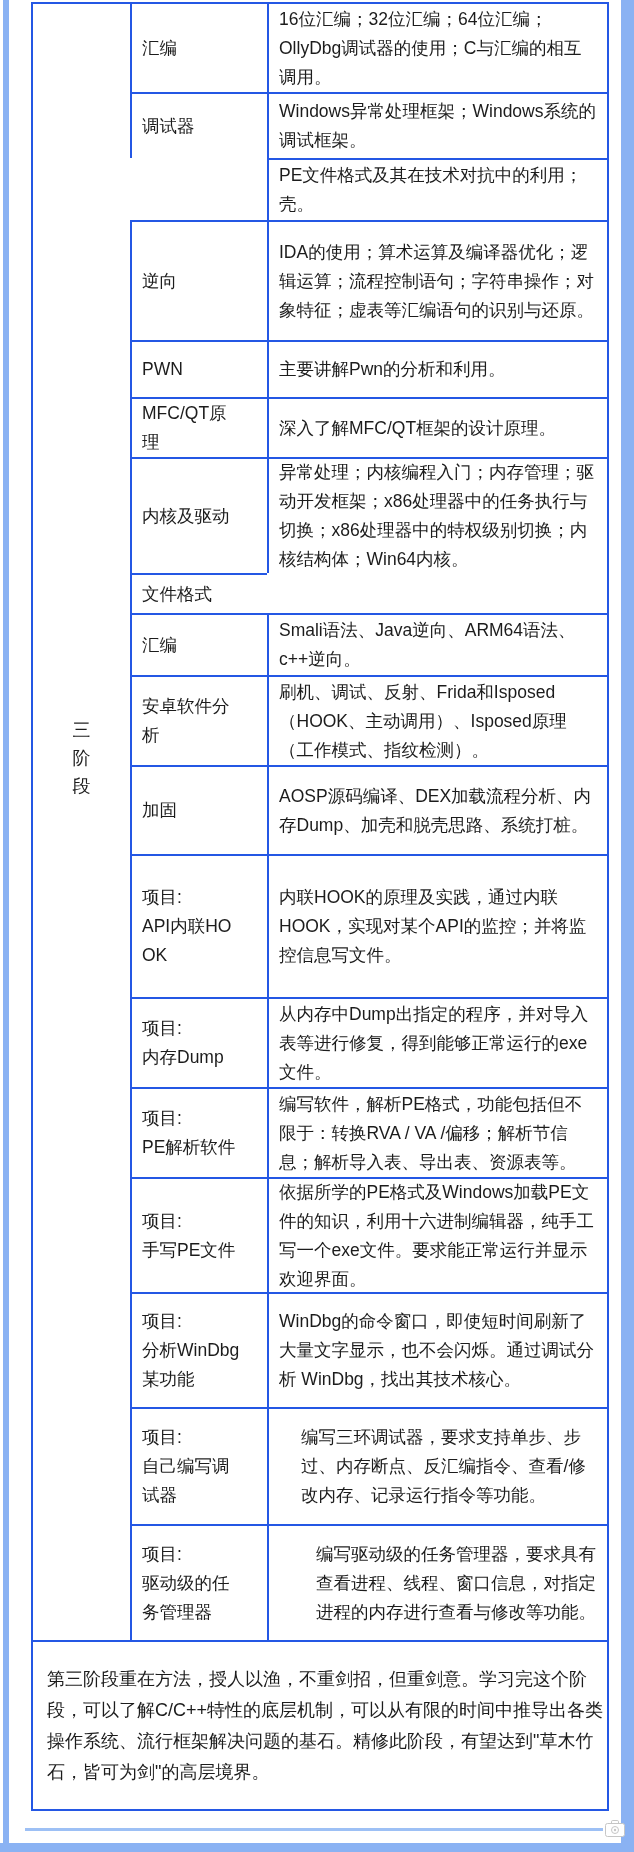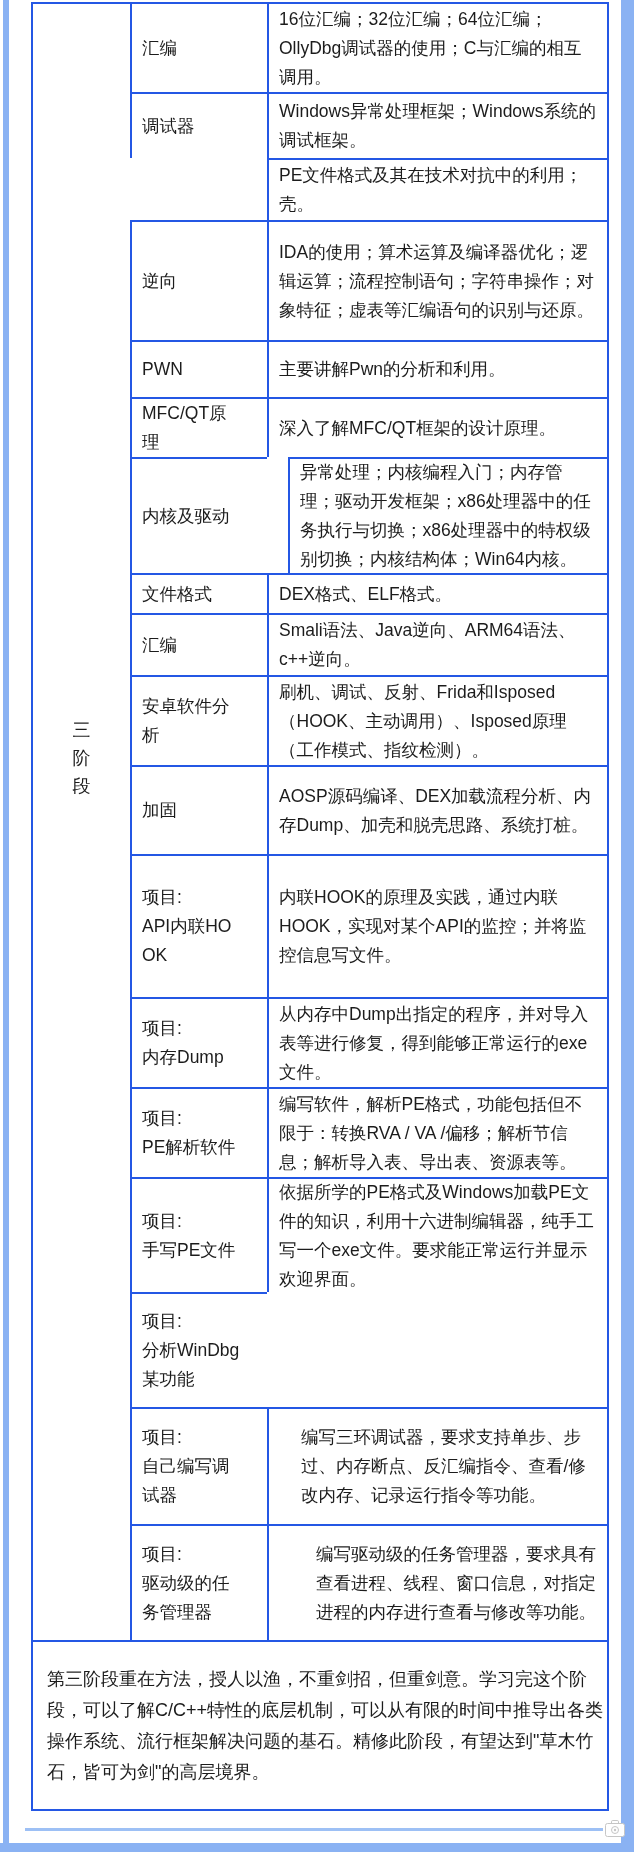--- a/index.html
+++ b/index.html
@@ -71,23 +71,22 @@
     <div class="cell desc-cell bt" style="grid-row: 2;">Windows异常处理框架；Windows系统的调试框架。</div>
     <div class="cell desc-cell bt" style="grid-row: 3;">PE文件格式及其在技术对抗中的利用；壳。</div>
     <div class="cell topic-cell bt" style="grid-row: 4;">逆向</div>
     <div class="cell desc-cell bt" style="grid-row: 4;">IDA的使用；算术运算及编译器优化；逻辑运算；流程控制语句；字符串操作；对象特征；虚表等汇编语句的识别与还原。</div>
     <div class="cell topic-cell bt" style="grid-row: 5;">PWN</div>
     <div class="cell desc-cell bt" style="grid-row: 5; text-align: center;">主要讲解Pwn的分析和利用。</div>
     <div class="cell topic-cell bt" style="grid-row: 6;">MFC/QT原
 理</div>
     <div class="cell desc-cell bt" style="grid-row: 6;">深入了解MFC/QT框架的设计原理。</div>
     <div class="cell topic-cell bt" style="grid-row: 7;">内核及驱动</div>
-    <div class="cell desc-cell bt" style="grid-row: 7; margin-left: 21px;">异常处理；内核编程入门；内存管理；驱动开发框架；x86处理器中的任务执行与切换；x86处理器中的特权级别切换；内核结构体；Win64内核。</div>
+    <div class="cell desc-cell bt" style="grid-row: 7;">异常处理；内核编程入门；内存管理；驱动开发框架；x86处理器中的任务执行与切换；x86处理器中的特权级别切换；内核结构体；Win64内核。</div>
     <div class="cell topic-cell bt" style="grid-row: 8;">文件格式</div>
-    <div class="cell desc-cell bt" style="grid-row: 8;">DEX格式、ELF格式。</div>
     <div class="cell topic-cell bt" style="grid-row: 9;">汇编</div>
     <div class="cell desc-cell bt" style="grid-row: 9;">Smali语法、Java逆向、ARM64语法、c++逆向。</div>
     <div class="cell topic-cell bt" style="grid-row: 10;">安卓软件分
 析</div>
     <div class="cell desc-cell bt" style="grid-row: 10;">刷机、调试、反射、Frida和Isposed（HOOK、主动调用）、Isposed原理（工作模式、指纹检测）。</div>
     <div class="cell topic-cell bt" style="grid-row: 11;">加固</div>
     <div class="cell desc-cell bt" style="grid-row: 11;">AOSP源码编译、DEX加载流程分析、内存Dump、加壳和脱壳思路、系统打桩。</div>
     <div class="cell topic-cell bt" style="grid-row: 12;">项目:
 API内联HO
 OK</div>
@@ -97,20 +96,21 @@
     <div class="cell desc-cell bt" style="grid-row: 13;">从内存中Dump出指定的程序，并对导入表等进行修复，得到能够正常运行的exe文件。</div>
     <div class="cell topic-cell bt" style="grid-row: 14;">项目:
 PE解析软件</div>
     <div class="cell desc-cell bt" style="grid-row: 14;">编写软件，解析PE格式，功能包括但不限于：转换RVA / VA /偏移；解析节信息；解析导入表、导出表、资源表等。</div>
     <div class="cell topic-cell bt" style="grid-row: 15;">项目:
 手写PE文件</div>
     <div class="cell desc-cell bt" style="grid-row: 15;">依据所学的PE格式及Windows加载PE文件的知识，利用十六进制编辑器，纯手工写一个exe文件。要求能正常运行并显示欢迎界面。</div>
     <div class="cell topic-cell bt" style="grid-row: 16;">项目:
 分析WinDbg
 某功能</div>
+    <div class="cell desc-cell bt" style="grid-row: 16;">WinDbg的命令窗口，即使短时间刷新了大量文字显示，也不会闪烁。通过调试分析 WinDbg，找出其技术核心。</div>
     <div class="cell topic-cell bt" style="grid-row: 17;">项目:
 自己编写调
 试器</div>
     <div class="cell desc-cell bt" style="grid-row: 17; padding-left: 32px;">编写三环调试器，要求支持单步、步过、内存断点、反汇编指令、查看/修改内存、记录运行指令等功能。</div>
     <div class="cell topic-cell bt" style="grid-row: 18;">项目:
 驱动级的任
 务管理器</div>
     <div class="cell desc-cell bt" style="grid-row: 18; padding-left: 47px;">编写驱动级的任务管理器，要求具有查看进程、线程、窗口信息，对指定进程的内存进行查看与修改等功能。</div>
   </div>
 

